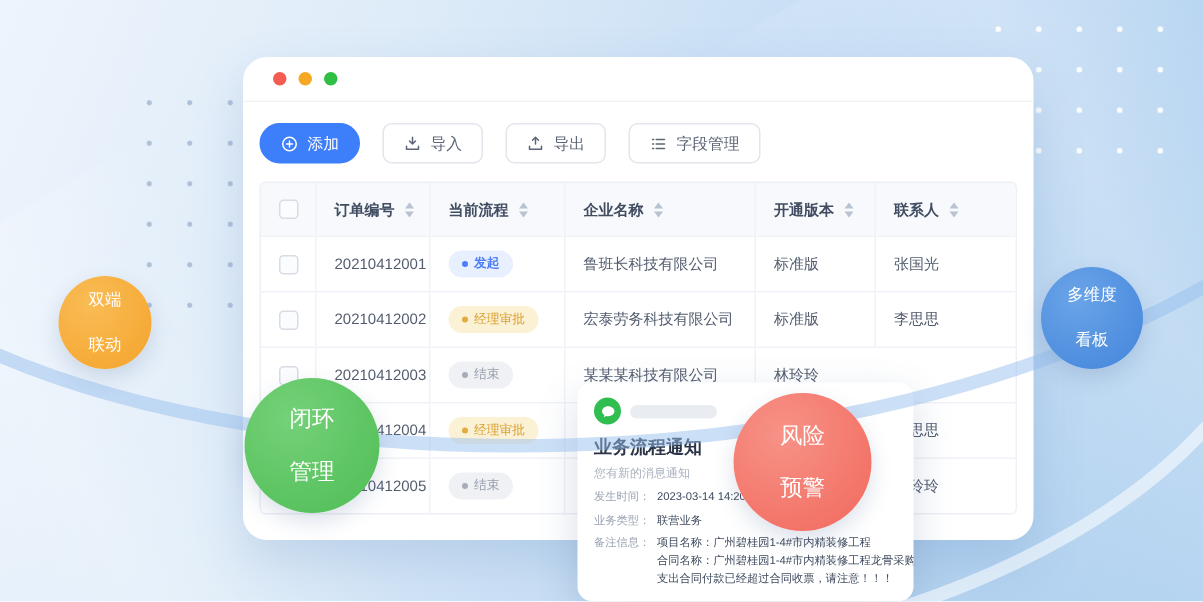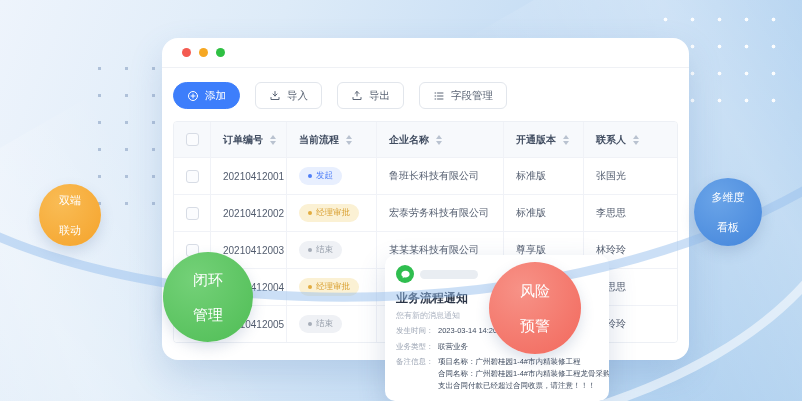--- a/index.html
+++ b/index.html
@@ -42,21 +42,21 @@
   .c-order{ width:76px; } .c-proc{ width:90px; } .c-comp{ width:127px; }
   .c-ver{ width:80px; } .c-contact{ flex:1; }
   .checkbox{ width:13px; height:13px; border:1px solid #D7DCE5; border-radius:3px; background:#FBFCFE; cursor:pointer; }
   .sort{ display:inline-flex; flex-direction:column; gap:2px; margin-left:7px; }
   .sort i{ width:0; height:0; border-left:3.5px solid transparent; border-right:3.5px solid transparent; }
   .sort .up{ border-bottom:4px solid #B9C2D0; }
   .sort .down{ border-top:4px solid #B9C2D0; }
   .pill{ display:inline-flex; align-items:center; gap:4px; height:18px; padding:0 9px;
     border-radius:9px; font-size:8.5px; white-space:nowrap; }
   .pill .pdot{ width:4px; height:4px; border-radius:50%; }
-  .pill.blue{ background:#E8EFFE; color:#4D7EF7; } .pill.blue .pdot{ background:#4D7EF7; }
+  .pill.blue{ background:#E8EFFE; color:#4D7EF7;font-weight:bold; } .pill.blue .pdot{ background:#4D7EF7; }
   .pill.orange{ background:#FBF1D4; color:#D9A032; } .pill.orange .pdot{ background:#E2AC3F; }
   .pill.gray{ background:#EFF1F5; color:#98A0AC; } .pill.gray .pdot{ background:#A6ADB8; }
 
   .arcs{ position:absolute; left:0; top:0; width:802px; height:401px; z-index:3; pointer-events:none; }
 
   .cbadge{ position:absolute; border-radius:50%; display:flex; flex-direction:column; align-items:center;
     justify-content:center; color:#fff; z-index:4; line-height:1.3; text-align:center;
     box-shadow:0 6px 14px rgba(60,90,140,0.18);gap:16px; }
   .cb-orange{ left:39px; top:184px; width:62px; height:62px; font-size:11px;
     background:radial-gradient(circle at 35% 30%,#F9BC55,#F5A32B); }
@@ -211,21 +211,20 @@
             <span class="checkbox"></span>
           </div>
         <div class="cell c-order">20210412003</div>
         <div class="cell c-proc">
             <span class="pill gray">
               <span class="pdot"></span>
               <span>结束</span>
             </span>
           </div>
         <div class="cell c-comp">某某某科技有限公司</div>
-        <div class="cell c-ver">尊享版</div>
         <div class="cell c-contact">林玲玲</div>
       </div>
 
       <div class="trow">
         <div class="cell c-check">
             <span class="checkbox"></span>
           </div>
         <div class="cell c-order">20210412004</div>
         <div class="cell c-proc">
             <span class="pill orange">

